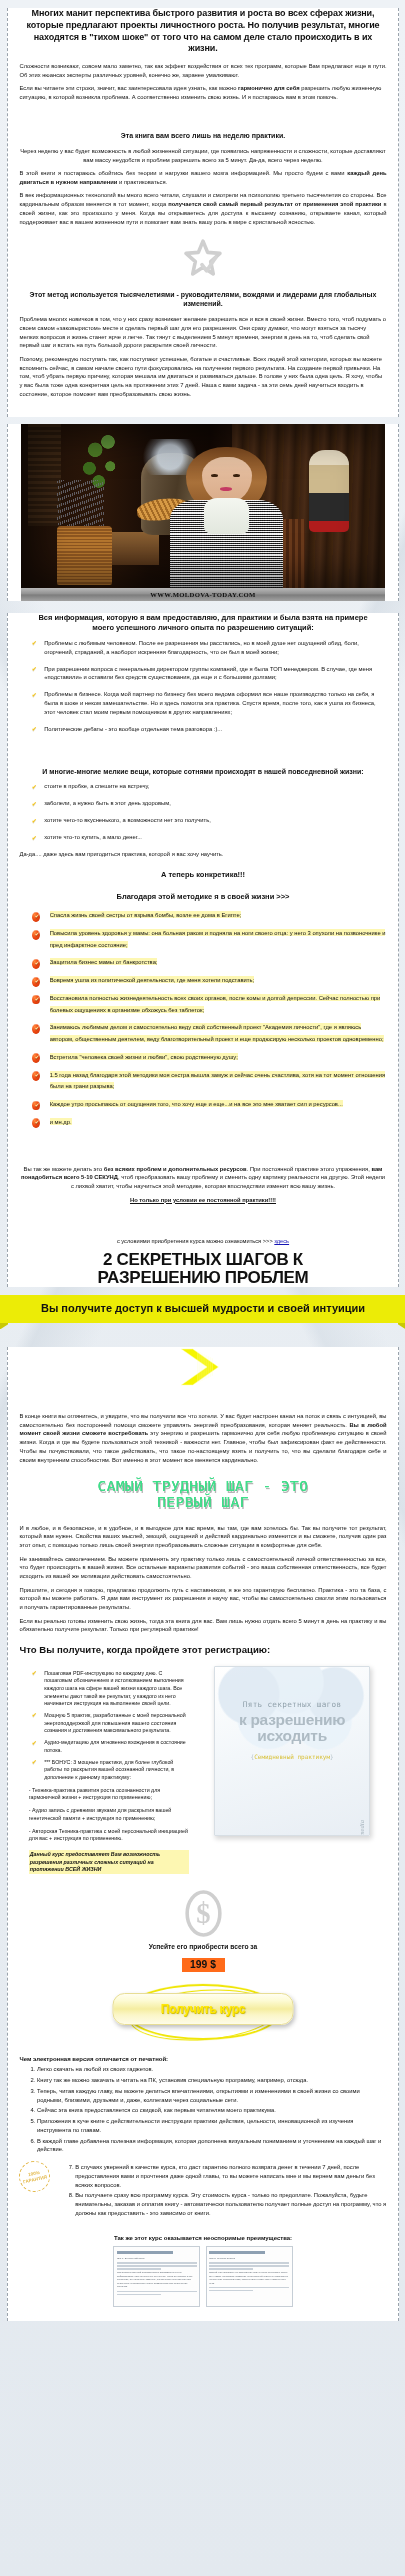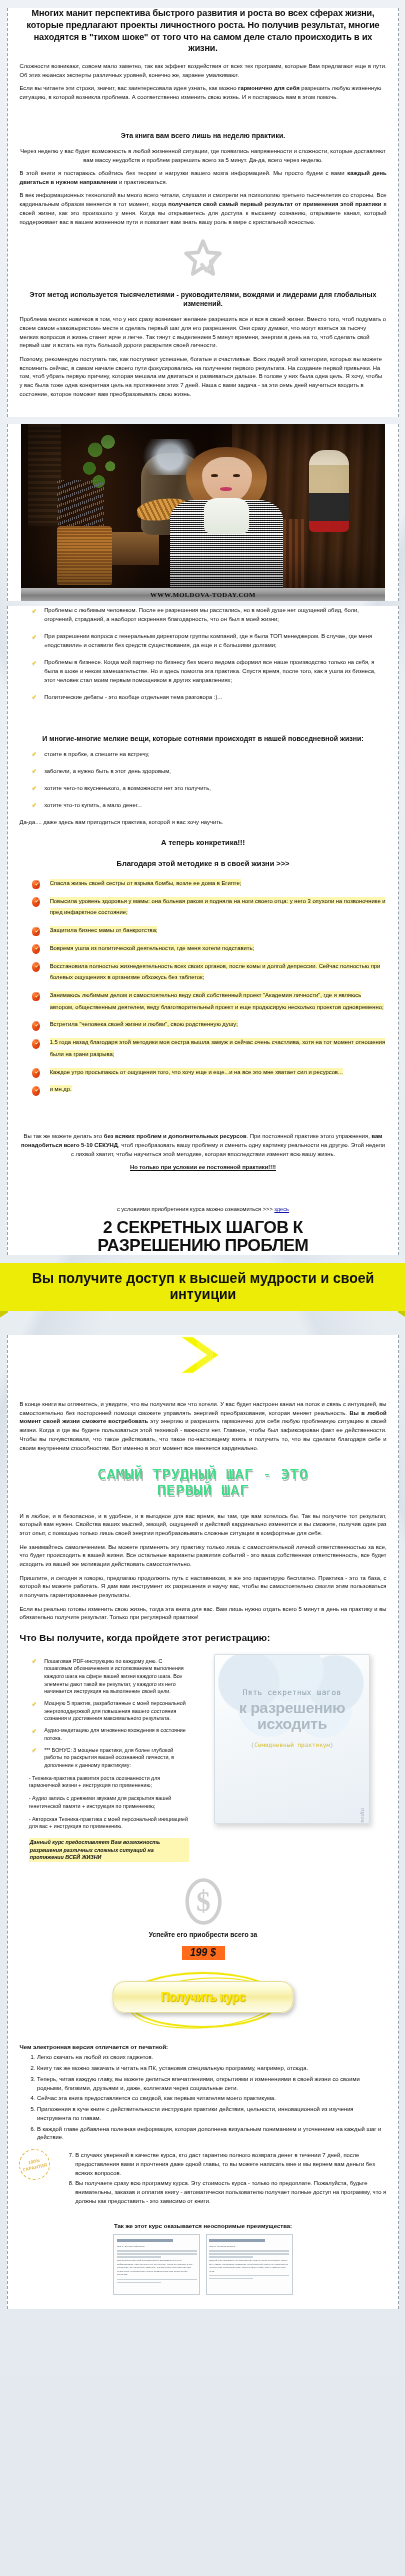--- a/index.html
+++ b/index.html
@@ -253,21 +253,21 @@
 
   
   .ribbon-wrap { position: relative; width: 406px; margin: 5.2px 0 0 0; }
   .ribbon {
     background: #ecec06;
     padding: 6.7px 9.3px 7.7px 9.3px;
     text-align: center;
     position: relative;
     z-index: 2;
   }
-  .ribbon-text { font-size: 14px; font-weight: bold; color:#111; line-height:1.2; }
+  .ribbon-text { font-size: 11px; font-weight: bold; color:#111; line-height:1.2; }
   .ribbon-tail {
     position:absolute; bottom: -6.7px; width: 8.2px; height: 13.4px;
     background: #c9c905; z-index: 1;
   }
   .ribbon-tail.l { left: 0; clip-path: polygon(0 0,100% 0,100% 60%,0 100%); }
   .ribbon-tail.r { right: 0; clip-path: polygon(0 0,100% 0,100% 100%,0 60%); }
 
   
   .chev { text-align:center; margin: 24px 0 23px; }
 
@@ -329,21 +329,20 @@
   }
 
   
   .coin { text-align:center; margin-top: 15.5px; }
   .price-lead { text-align:center; font-size: 6.7px; font-weight:bold; margin-top: 4.1px; }
   .price-badge {
     display:block; width: 43px; margin: 8.2px auto 0;
     background:#ff6b1a; color:#111;
     font-size: 10.3px; font-weight:bold; text-align:center;
     padding: 1px 0 1.5px;
-    font-style: italic;
   }
   .cta-zone { position:relative; height: 67px; margin-top: 5.2px; }
   .cta-ellipse {
     position:absolute; left:50%; top:7.2px; transform: translateX(-50%);
     width: 155px; height: 56px; border: 2.1px solid #f0e60a;
     border-radius: 50%; transform-origin:center;
     box-shadow: 0 0 0 0.5px rgba(240,230,10,.25);
   }
   .cta-ellipse.b { top: 13.4px; width: 147px; height: 50px; border-width:1.5px; transform: translateX(-50%) rotate(-4deg); }
   .cta-btn {
@@ -445,20 +444,21 @@
           <div class="pm-vign"></div>
         </div>
       </div>
       <div class="photo-caption">
         <span>WWW.MOLDOVA-TODAY.COM</span>
       </div>
     </div>
   </div>
 
   <div class="sheet">
+    <h2 class="sec big">Вся информация, которую я вам предоставляю, для практики и была взята на примере моего успешного личного опыта по разрешению ситуаций:</h2>
     <ul class="ck loose">
       <li>Проблемы с любимым человеком. После ее разрешения мы расстались, но в моей душе нет ощущений обид, боли, огорчений, страданий, а наоборот искренняя благодарность, что он был в моей жизни;</li>
       <li>При разрешении вопроса с генеральным директором группы компаний, где я была ТОП менеджером.  В случае, где меня «подставили» и оставили без средств существования, да еще и с большими долгами;</li>
       <li>Проблемы в бизнесе. Когда мой партнер по бизнесу без моего ведома оформил все наше производство только на себя, я была в шоке и неком замешательстве. Но и здесь помогла эта практика. Спустя время, после того, как я ушла из бизнеса, этот человек стал моим первым помощником в других направлениях;</li>
       <li>Политические дебаты - это вообще отдельная тема разговора :)...</li>
     </ul>
 
     <div class="spacer"></div>
 
     <h2 class="sec"><span>И </span><span class="b">многие-многие мелкие вещи</span><span>, которые сотнями происходят в нашей повседневной жизни:</span></h2>

